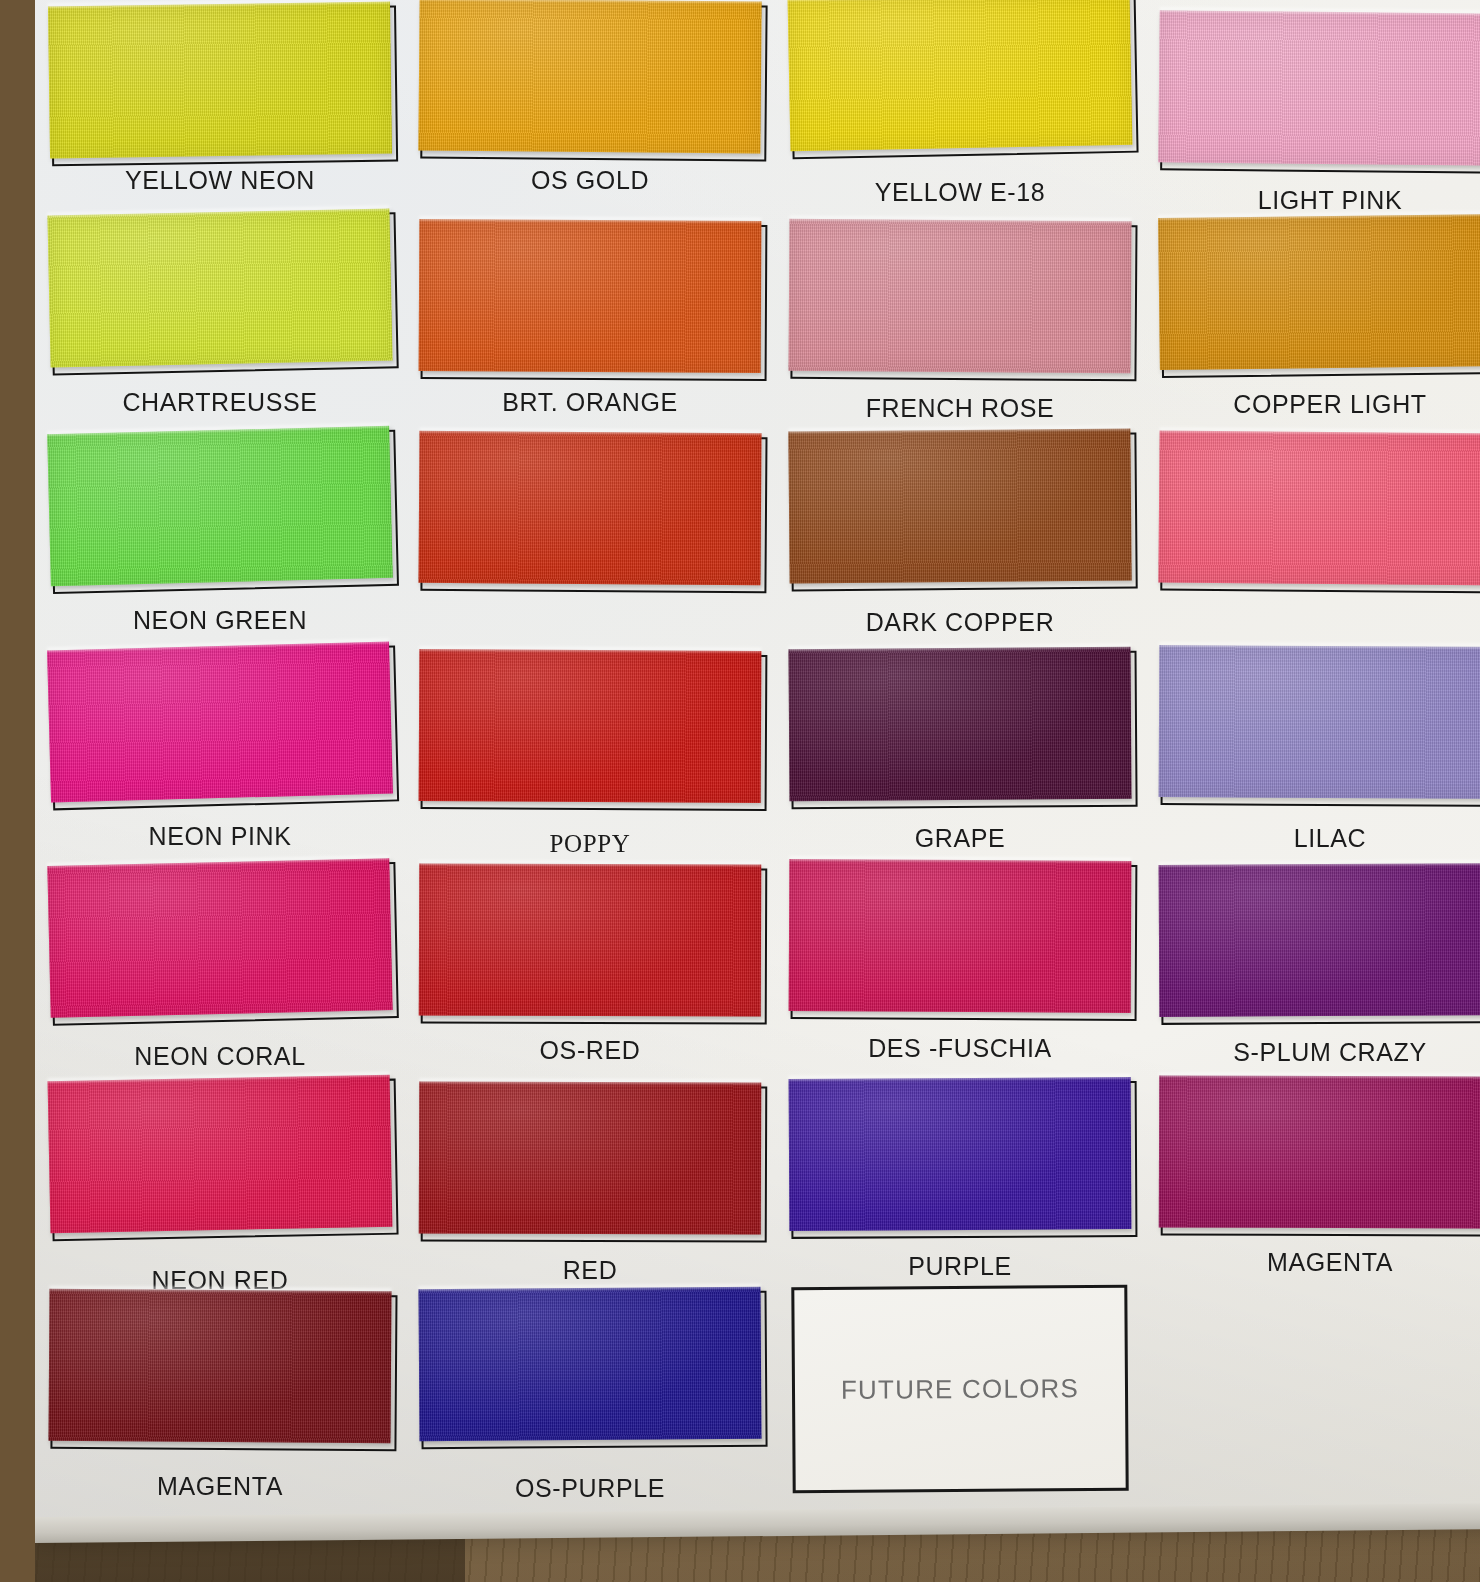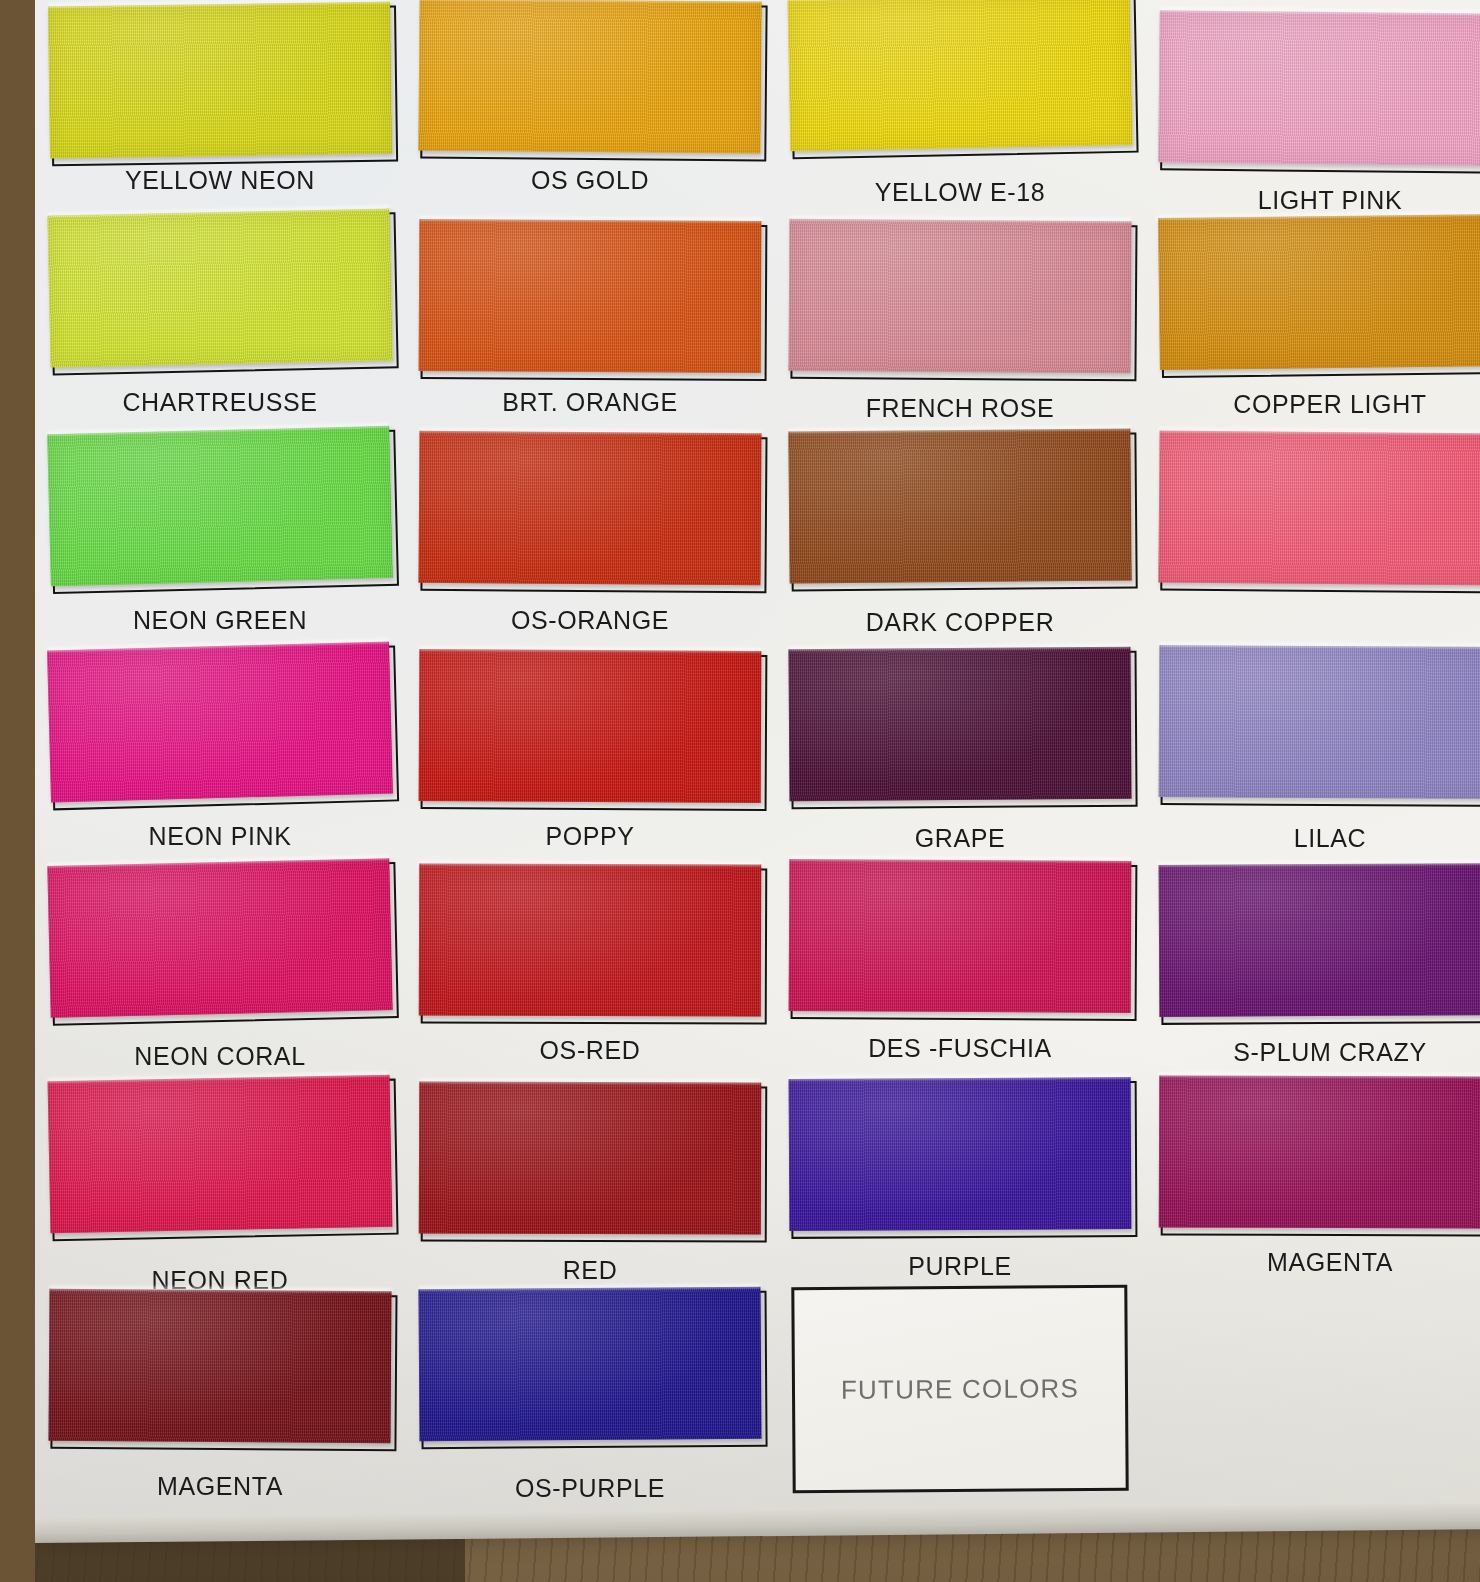--- a/index.html
+++ b/index.html
@@ -237,21 +237,20 @@
           <div class="chip-outline"></div>
           <div class="chip" title="NEON GREEN" style="background-color: rgb(106, 224, 71);"></div>
         </div>
         <div class="label" style="top: 184px; text-align: center;">NEON GREEN</div>
       </div>
       <div class="cell">
         <div class="chip-wrap" style="top: 10px; transform: translateX(-50%) rotate(0.4deg);">
           <div class="chip-outline"></div>
           <div class="chip" title="OS-ORANGE" style="background-color: rgb(205, 45, 16);"></div>
         </div>
-        <div class="label" style="top: 184px;">OS-ORANGE</div>
       </div>
       <div class="cell">
         <div class="chip-wrap" style="top: 8px; transform: translateX(-50%) rotate(-0.5deg);">
           <div class="chip-outline"></div>
           <div class="chip" title="DARK COPPER" style="background-color: rgb(147, 74, 28);"></div>
         </div>
         <div class="label" style="top: 186px; text-align: center;">DARK COPPER</div>
       </div>
       <div class="cell">
         <div class="chip-wrap" style="top: 10px; transform: translateX(-50%) rotate(0.5deg);">
@@ -264,21 +263,21 @@
           <div class="chip-outline"></div>
           <div class="chip" title="NEON PINK" style="background-color: rgb(236, 18, 135);"></div>
         </div>
         <div class="label" style="top: 184px;">NEON PINK</div>
       </div>
       <div class="cell">
         <div class="chip-wrap" style="top: 12px; transform: translateX(-50%) rotate(0.3deg);">
           <div class="chip-outline"></div>
           <div class="chip" title="POPPY" style="background-color: rgb(204, 23, 18);"></div>
         </div>
-        <div class="label" style="top: 184px;">POPPY</div>
+        <div class="label" style="top: 192px; font-family: Liberation Serif, serif;">POPPY</div>
       </div>
       <div class="cell">
         <div class="chip-wrap" style="top: 10px; transform: translateX(-50%) rotate(-0.4deg);">
           <div class="chip-outline"></div>
           <div class="chip" title="GRAPE" style="background-color: rgb(77, 16, 56);"></div>
         </div>
         <div class="label" style="top: 186px;">GRAPE</div>
       </div>
       <div class="cell">
         <div class="chip-wrap" style="top: 8px; transform: translateX(-50%) rotate(0.3deg);">

